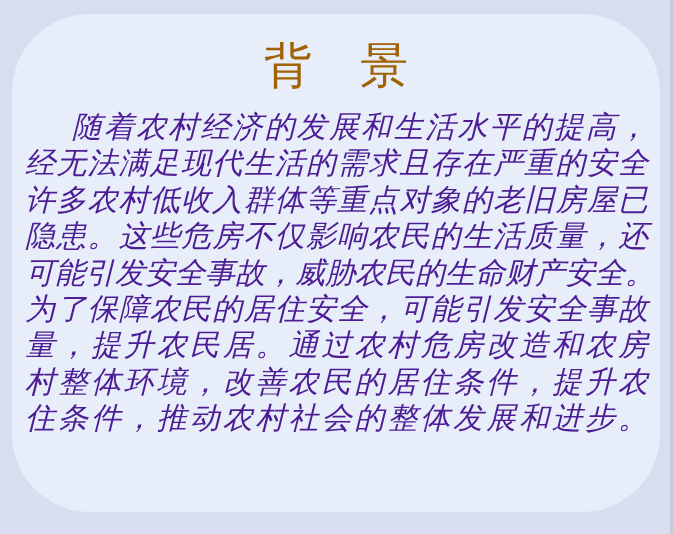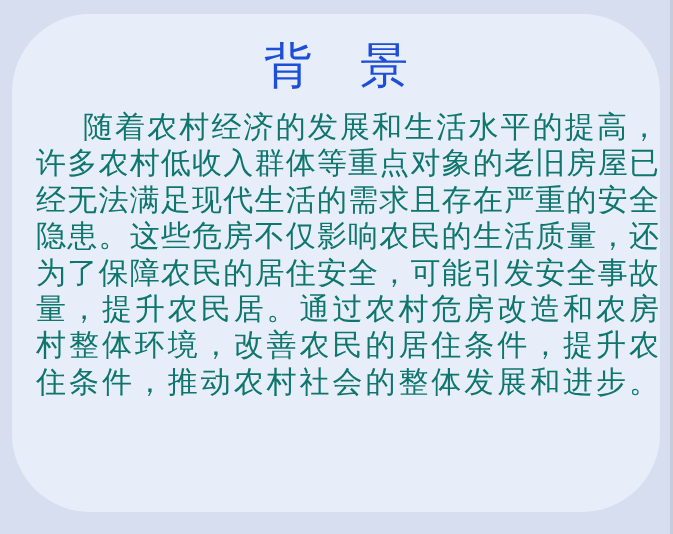--- a/index.html
+++ b/index.html
@@ -26,49 +26,51 @@
     box-sizing: border-box;
   }
   .slide-title {
     margin: 0;
     padding-top: 22px;
     height: 58px;
     text-align: center;
     font-size: 48px;
     font-weight: normal;
     line-height: 58px;
-    color: #1d4ed8;
+    color: #a16207;
     letter-spacing: 0;
   }
   .body-text {
-    margin: 15px 12px 0 24px;
+    margin: 15px 12px 0 13px;
     width: 623px;
     font-size: 30px;
     line-height: 36.4px;
-    color: #0f766e;
+    color: #4c1d95;
+    font-style: italic;
   }
   .line {
     white-space: nowrap;
     text-align: justify;
     text-align-last: justify;
     height: 36.4px;
   }
   .line.first { text-indent: 47px; }
 </style>
 </head>
 <body>
 
 <div class="page">
   <div class="card">
     <h1 class="slide-title">背　景</h1>
     <div class="body-text">
         <div class="line first">随着农村经济的发展和生活水平的提高，</div>
+        <div class="line">经无法满足现代生活的需求且存在严重的安全</div>
         <div class="line">许多农村低收入群体等重点对象的老旧房屋已</div>
-        <div class="line">经无法满足现代生活的需求且存在严重的安全</div>
         <div class="line">隐患。这些危房不仅影响农民的生活质量，还</div>
+        <div class="line">可能引发安全事故，威胁农民的生命财产安全。</div>
         <div class="line">为了保障农民的居住安全，可能引发安全事故</div>
         <div class="line">量，提升农民居。通过农村危房改造和农房</div>
         <div class="line">村整体环境，改善农民的居住条件，提升农</div>
         <div class="line last">住条件，推动农村社会的整体发展和进步。</div>
       </div>
   </div>
   <div class="window-right-edge"></div>
 </div>
 
 </body></html>

